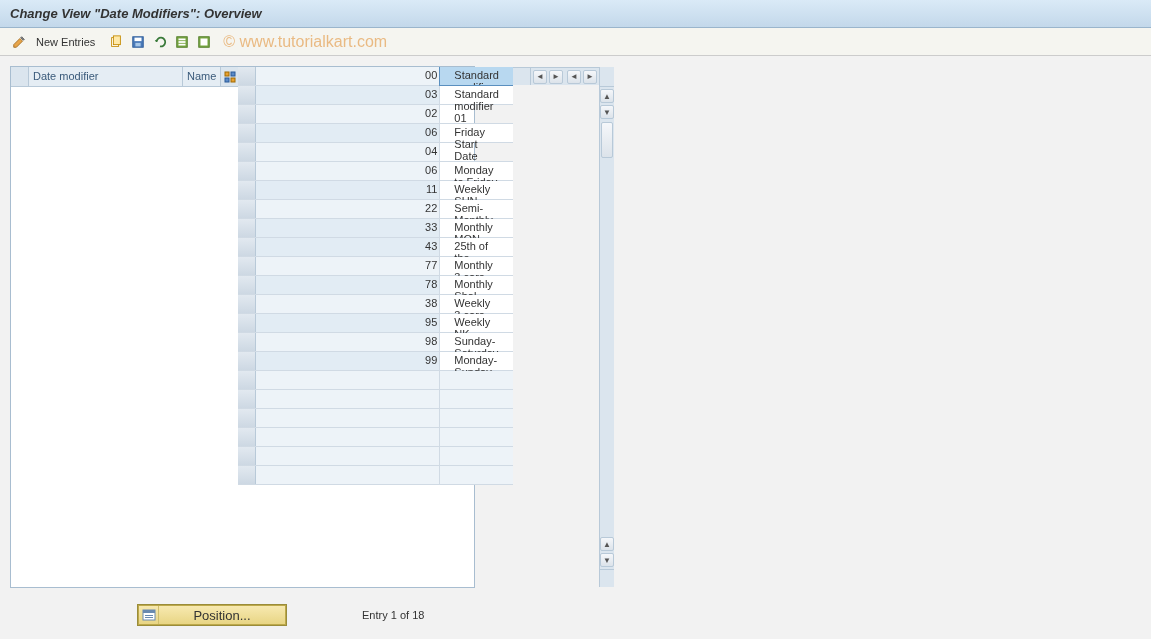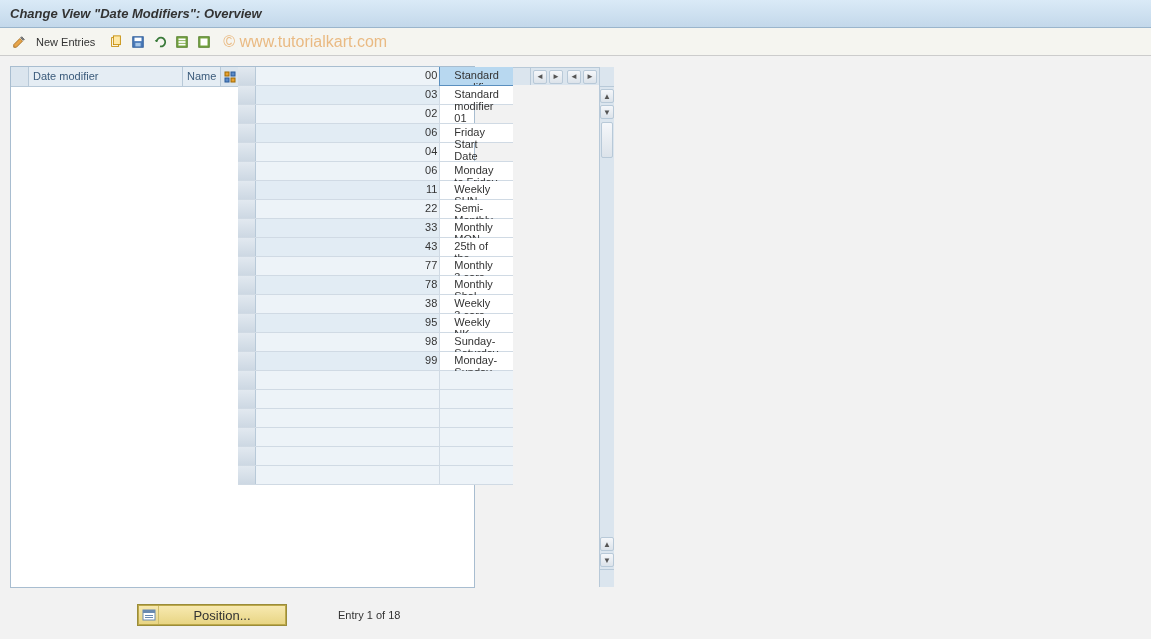--- a/index.html
+++ b/index.html
@@ -241,21 +241,21 @@
   display: flex;
   align-items: center;
   justify-content: center;
   border-right: 1px solid #d0be6c;
 }
 .position-btn-text {
   flex: 1;
   text-align: center;
 }
 .entry-count {
-  margin-left: 52px;
+  margin-left: 76px;
   color: #333;
 }
 .svg-icon { display:block; }
 </style>
 </head>
 <body>
 
 <div class="title-bar">
   <h1>Change View "Date Modifiers": Overview</h1>
 </div>

